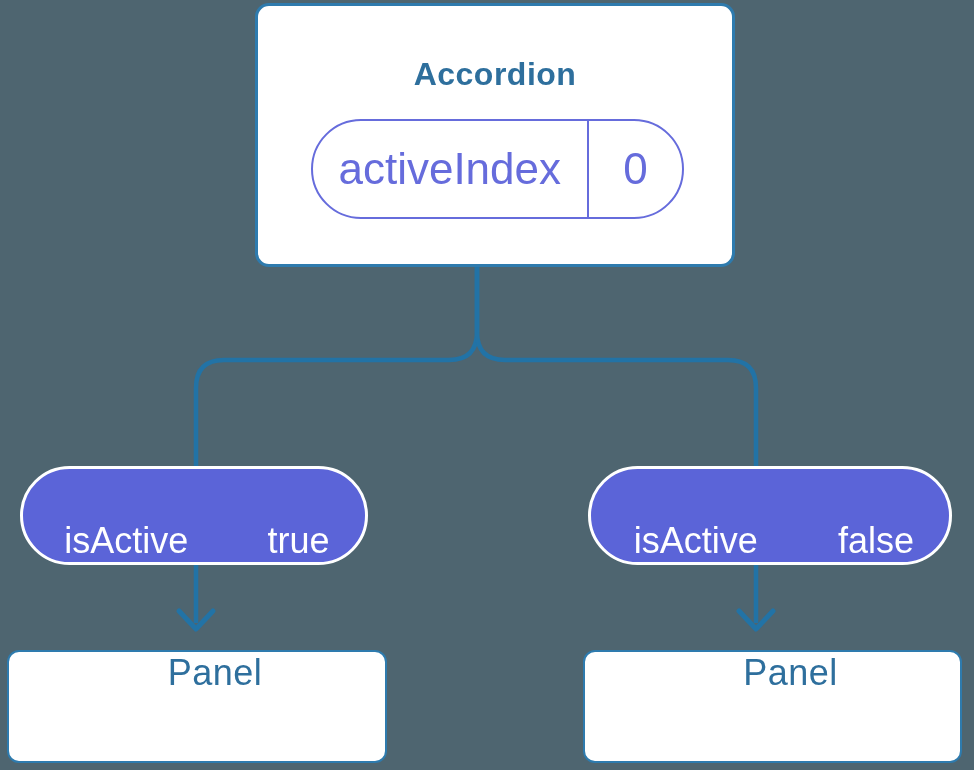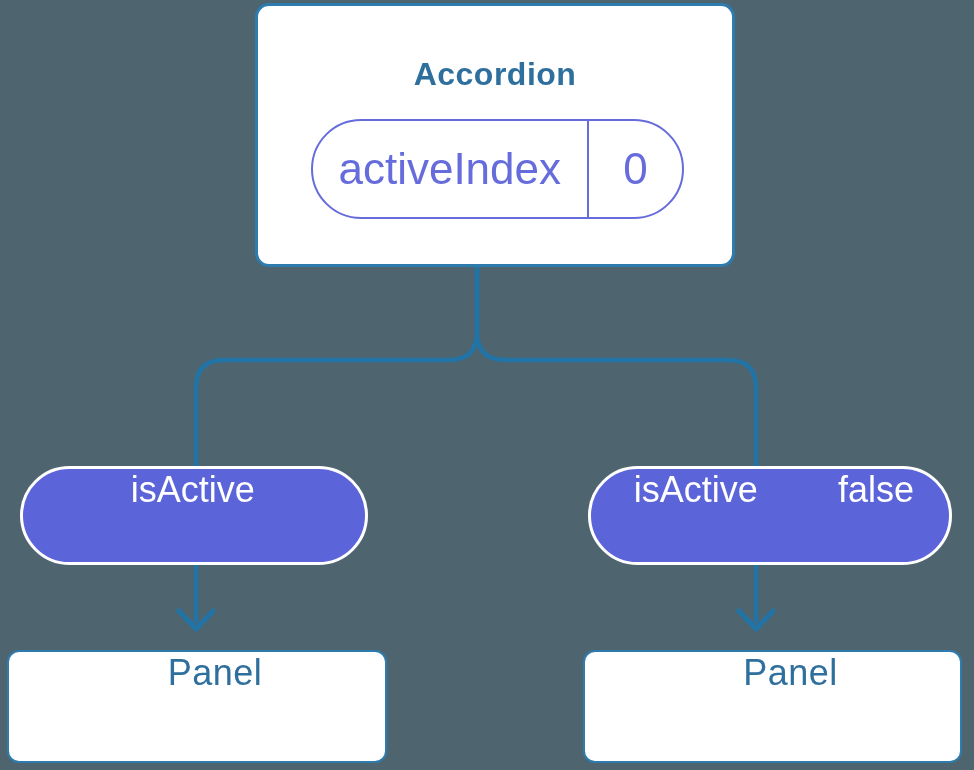--- a/index.html
+++ b/index.html
@@ -90,21 +90,21 @@
 
   
   .prop-pill {
     position: absolute;
     height: 99px;
     box-sizing: border-box;
     background: #5B64D8;
     border: 3px solid #FFFFFF;
     border-radius: 50px;
     display: flex;
-    align-items: flex-start;
+    align-items: flex-end;
     overflow: hidden;
     z-index: 2;
   }
   .prop-pill.left  { left: 20px;  top: 466px; width: 348px; }
   .prop-pill.right { left: 588px; top: 466px; width: 364px; }
   .prop-pill .seg {
     display: flex;
     align-items: center;
     justify-content: center;
     font-size: 36px;
@@ -152,20 +152,21 @@
     <div class="state-pill">
       <div class="seg name">activeIndex</div>
       <div class="divider"></div>
       <div class="seg value">0</div>
     </div>
   </div>
 
   <div class="prop-pill left">
     <div class="seg name">isActive</div>
     <div class="divider"></div>
+    <div class="seg value">true</div>
   </div>
 
   <div class="prop-pill right">
     <div class="seg name">isActive</div>
     <div class="divider"></div>
     <div class="seg value">false</div>
   </div>
 
   <div class="card panel left">
     <div class="panel-title">Panel</div>

